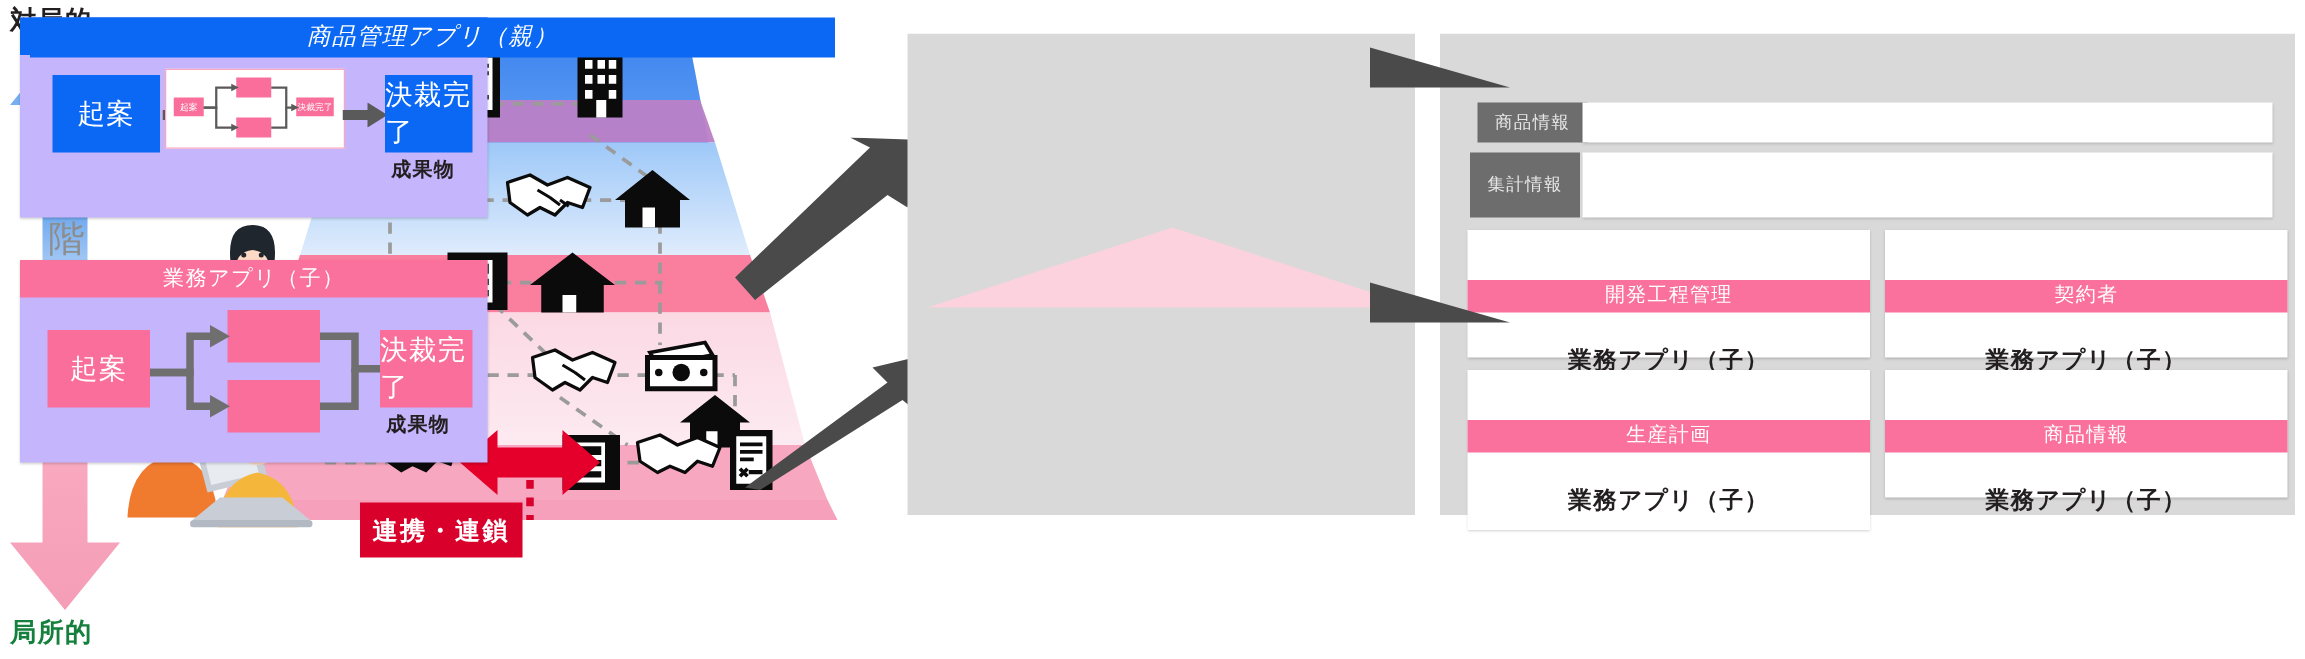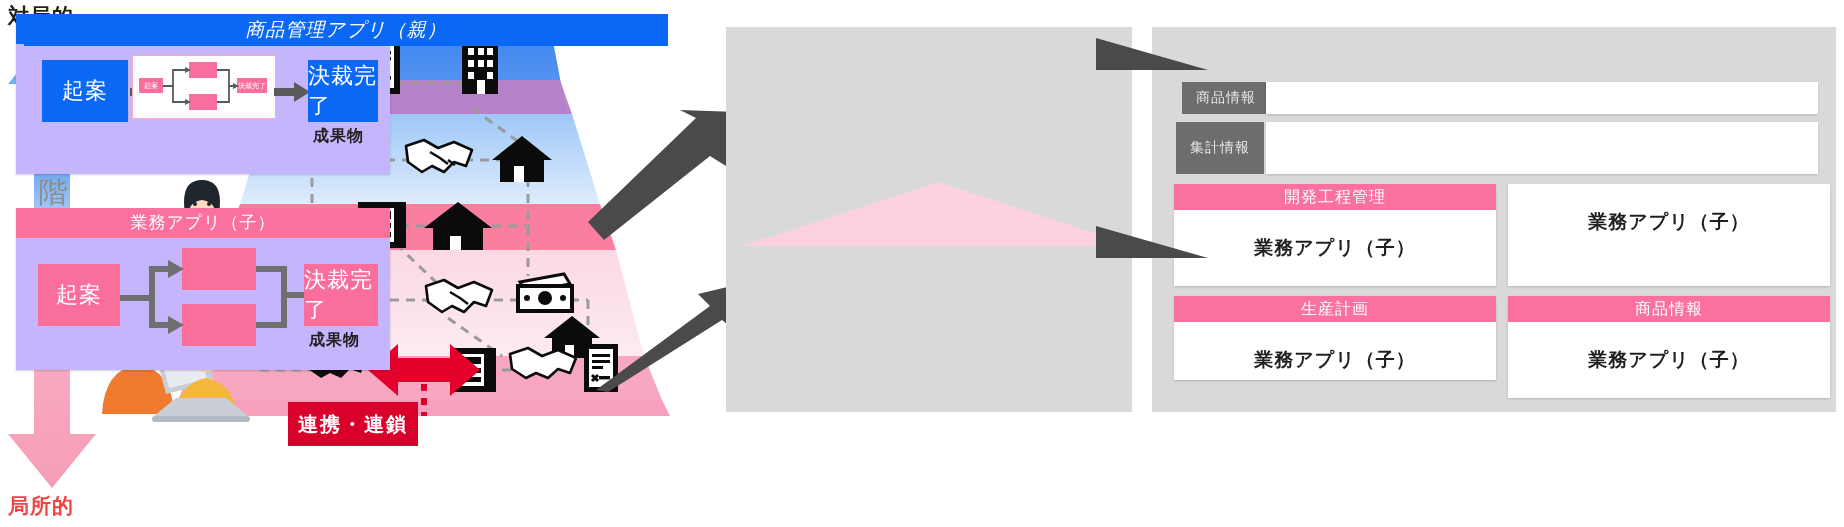--- a/index.html
+++ b/index.html
@@ -2,21 +2,21 @@
 <html><head>
 <meta charset="utf-8">
 <style>
   html,body{margin:0;padding:0;background:#ffffff;}
   body{width:1844px;height:527px;position:relative;overflow:hidden;
        font-family:"Liberation Sans","DejaVu Sans",sans-serif;}
   .abs{position:absolute;}
 
   
   #axis-top-label{left:8px;top:2px;font-size:21px;font-weight:700;color:#231f20;letter-spacing:1px;}
-  #axis-bottom-label{left:8px;top:492px;font-size:21px;font-weight:700;color:#ef4444;letter-spacing:1px;}
+  #axis-bottom-label{left:8px;top:492px;font-size:21px;font-weight:700;color:#15803d;letter-spacing:1px;}
   #axis-arrow{left:6px;top:30px;width:92px;height:458px;}
   #axis-mid-label{left:27px;top:178px;width:52px;font-size:29px;color:#8d8d8d;line-height:1.02;text-align:center;}
 
   
   #pyramid{left:110px;top:18px;width:620px;height:420px;}
   .persona-name{font-size:19px;font-weight:700;color:#231f20;letter-spacing:1px;}
   #p-exec{left:212px;top:24px;}
   #p-mgmt{left:138px;top:140px;}
   #p-front{left:98px;top:257px;}
 
@@ -41,21 +41,21 @@
   
   #nested{position:absolute;left:116px;top:41px;width:142px;height:62px;border:1.2px solid #f9a8c0;background:#fff;}
   .mini{position:absolute;background:#fa6e9b;color:#fff;font-size:7px;display:flex;align-items:center;justify-content:center;}
 
   
   #r-title{left:24px;top:14px;width:644px;}
   .field-key{position:absolute;background:#6d6d6d;color:#e6e6e6;font-size:14px;display:flex;align-items:center;justify-content:center;letter-spacing:1px;}
   .field-val{position:absolute;background:#ffffff;box-shadow:0 1px 2px rgba(0,0,0,.15);}
 
   .subcard{position:absolute;background:#ffffff;box-shadow:0 1px 2px rgba(0,0,0,.18);}
-  .subcard .bar{height:26px;line-height:26px;font-size:16px;}
+  .subcard .bar{height:26px;line-height:26px;font-size:16px;margin-top:40px;}
   .subcard .body{display:flex;align-items:center;justify-content:center;font-size:19px;font-weight:700;color:#231f20;letter-spacing:1px;}
 
   
   #link-banner{left:288px;top:402px;width:130px;height:44px;background:#d9002b;color:#fff;
                display:flex;align-items:center;justify-content:center;font-size:20px;font-weight:700;letter-spacing:2px;}
 </style>
 </head>
 <body>
 
 <div class="abs" id="axis-top-label">対局的</div>
@@ -404,23 +404,24 @@
 <div class="abs field-val" style="left:1266px;top:82px;width:552px;height:32px;"></div>
 
 <div class="abs field-key" style="left:1176px;top:122px;width:88px;height:52px;">集計情報</div>
 <div class="abs field-val" style="left:1266px;top:122px;width:552px;height:52px;"></div>
 
 <div class="abs subcard" style="left:1174px;top:184px;width:322px;height:102px;">
   <div class="bar bar-pink">開発工程管理</div>
   <div class="body" style="height:76px;">業務アプリ（子）</div>
 </div>
 <div class="abs subcard" style="left:1508px;top:184px;width:322px;height:102px;">
+  <div class="bar bar-pink">契約者</div>
   <div class="body" style="height:76px;">業務アプリ（子）</div>
 </div>
-<div class="abs subcard" style="left:1174px;top:296px;width:322px;height:84px;">
+<div class="abs subcard" style="left:1174px;top:296px;width:322px;height:128px;">
   <div class="bar bar-pink">生産計画</div>
   <div class="body" style="height:76px;">業務アプリ（子）</div>
 </div>
 <div class="abs subcard" style="left:1508px;top:296px;width:322px;height:102px;">
   <div class="bar bar-pink">商品情報</div>
   <div class="body" style="height:76px;">業務アプリ（子）</div>
 </div>
 
 <svg class="abs" style="left:1096px;top:36px;width:112px;height:42px;" viewBox="0 0 112 42">
   <polygon points="0,2 112,34 0,34" fill="#4a4a4a"></polygon>

